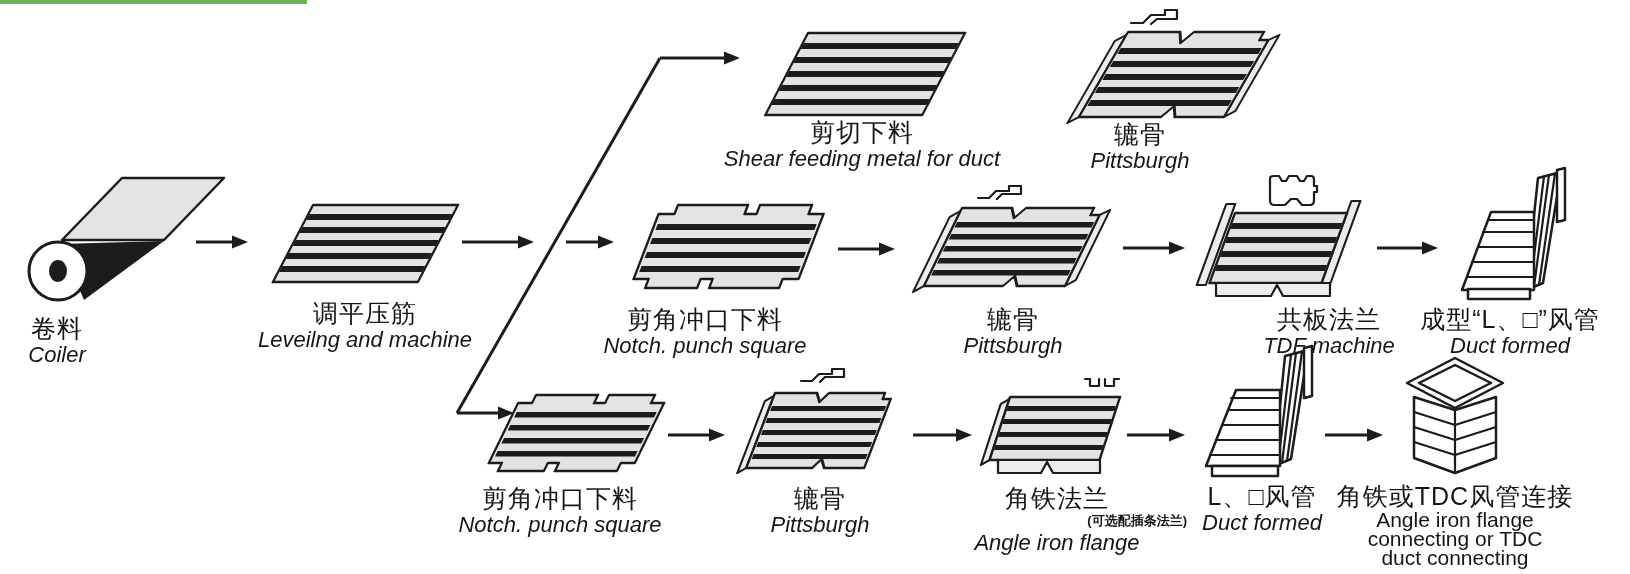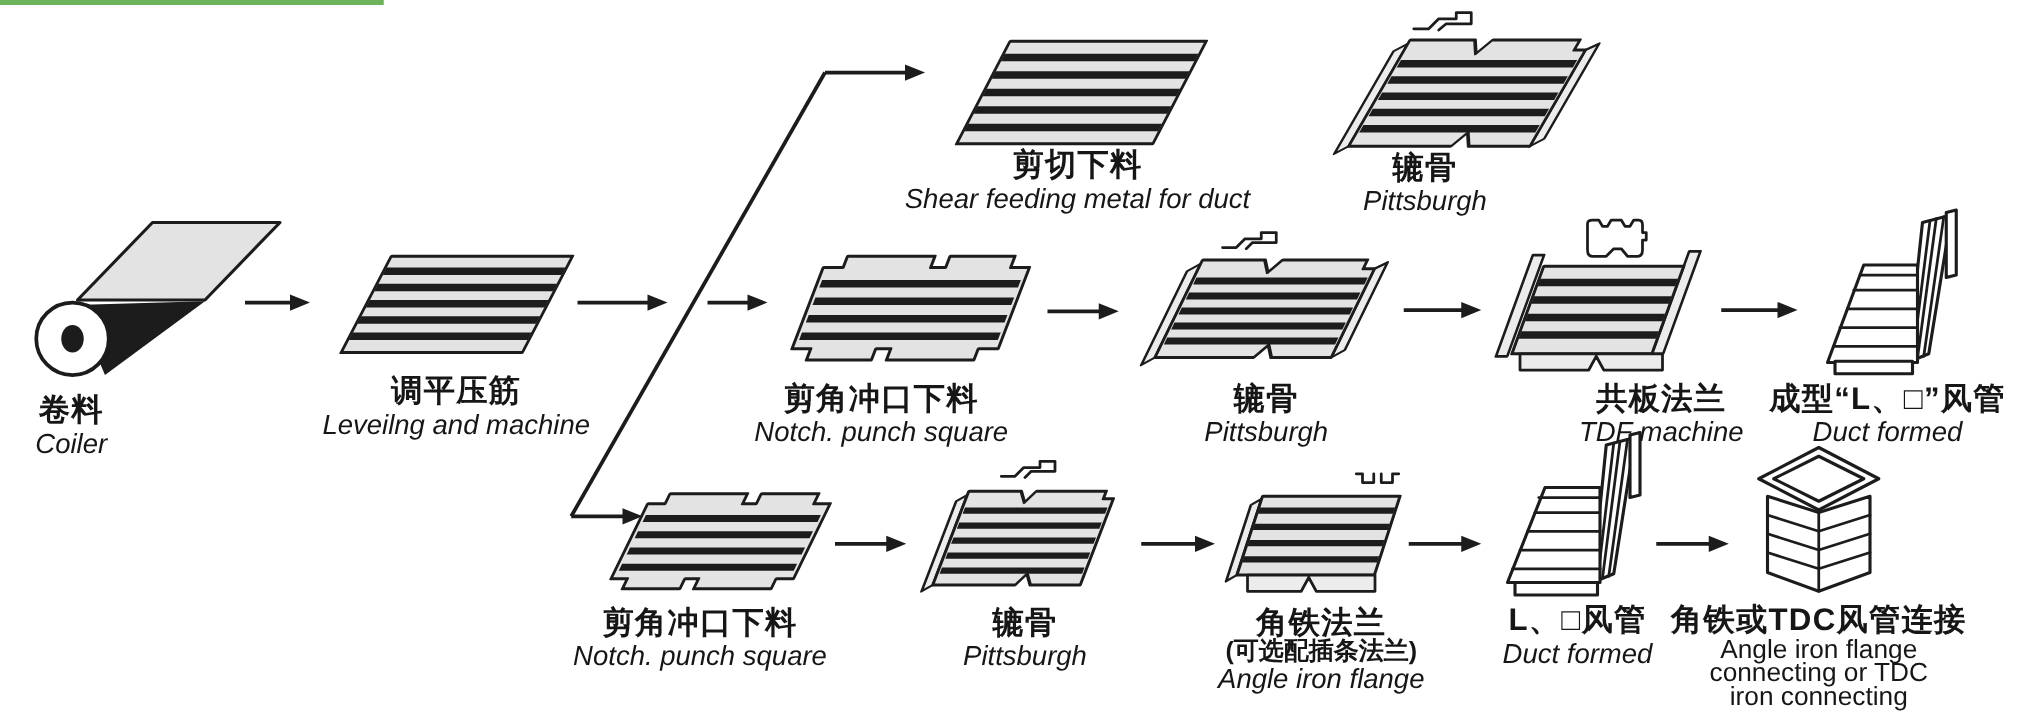--- a/index.html
+++ b/index.html
@@ -10,23 +10,23 @@
   .greenbar{position:absolute;left:0;top:0;width:307px;height:4px;background:#6cb35c;}
   svg.canvas{position:absolute;left:0;top:0;}
   .sheet{fill:#e3e3e3;stroke:#1c1c1c;stroke-width:2.5;stroke-linejoin:round;}
   .flange{fill:#ececec;stroke:#1c1c1c;stroke-width:2.2;stroke-linejoin:round;}
   .stripe{fill:#1c1c1c;stroke:none;}
   .wire{fill:none;stroke:#1c1c1c;stroke-width:3;}
   .thin{fill:none;stroke:#1c1c1c;stroke-width:2.2;stroke-linejoin:round;stroke-linecap:round;}
   .whiteface{fill:#ffffff;stroke:#1c1c1c;stroke-width:2.5;stroke-linejoin:round;}
   .head{fill:#1c1c1c;stroke:none;}
   .lbl{position:absolute;text-align:center;}
-  .zh{font-size:25px;font-weight:700;line-height:28px;letter-spacing:1px;}
+  .zh{font-size:25px;font-weight:400;line-height:28px;letter-spacing:1px;}
   .en{font-size:22px;font-weight:400;line-height:25px;font-style:italic;}
-  .note{font-size:20px;font-weight:600;line-height:18px;}
+  .note{font-size:13px;font-weight:600;line-height:18px;text-align:right;}
   .en3{font-size:21px;font-weight:400;line-height:19px;}
 </style>
 </head>
 <body>
 
 <div class="stage">
 
   <div class="greenbar"></div>
 
   <svg class="canvas" width="1630" height="574" viewBox="0 0 1630 574">
@@ -274,16 +274,16 @@
 
   <div class="lbl" style="left:1152px;top:482px;width:220px">
     <div class="zh">L、□风管</div>
     <div class="en">Duct formed</div>
   </div>
 
   <div class="lbl" style="left:1305px;top:482px;width:300px">
     <div class="zh">角铁或TDC风管连接</div>
     <div class="en3">Angle iron flange</div>
     <div class="en3">connecting or TDC</div>
-    <div class="en3">iron connecting</div>
+    <div class="en3">duct connecting</div>
   </div>
 
 </div>
 
 </body></html>

